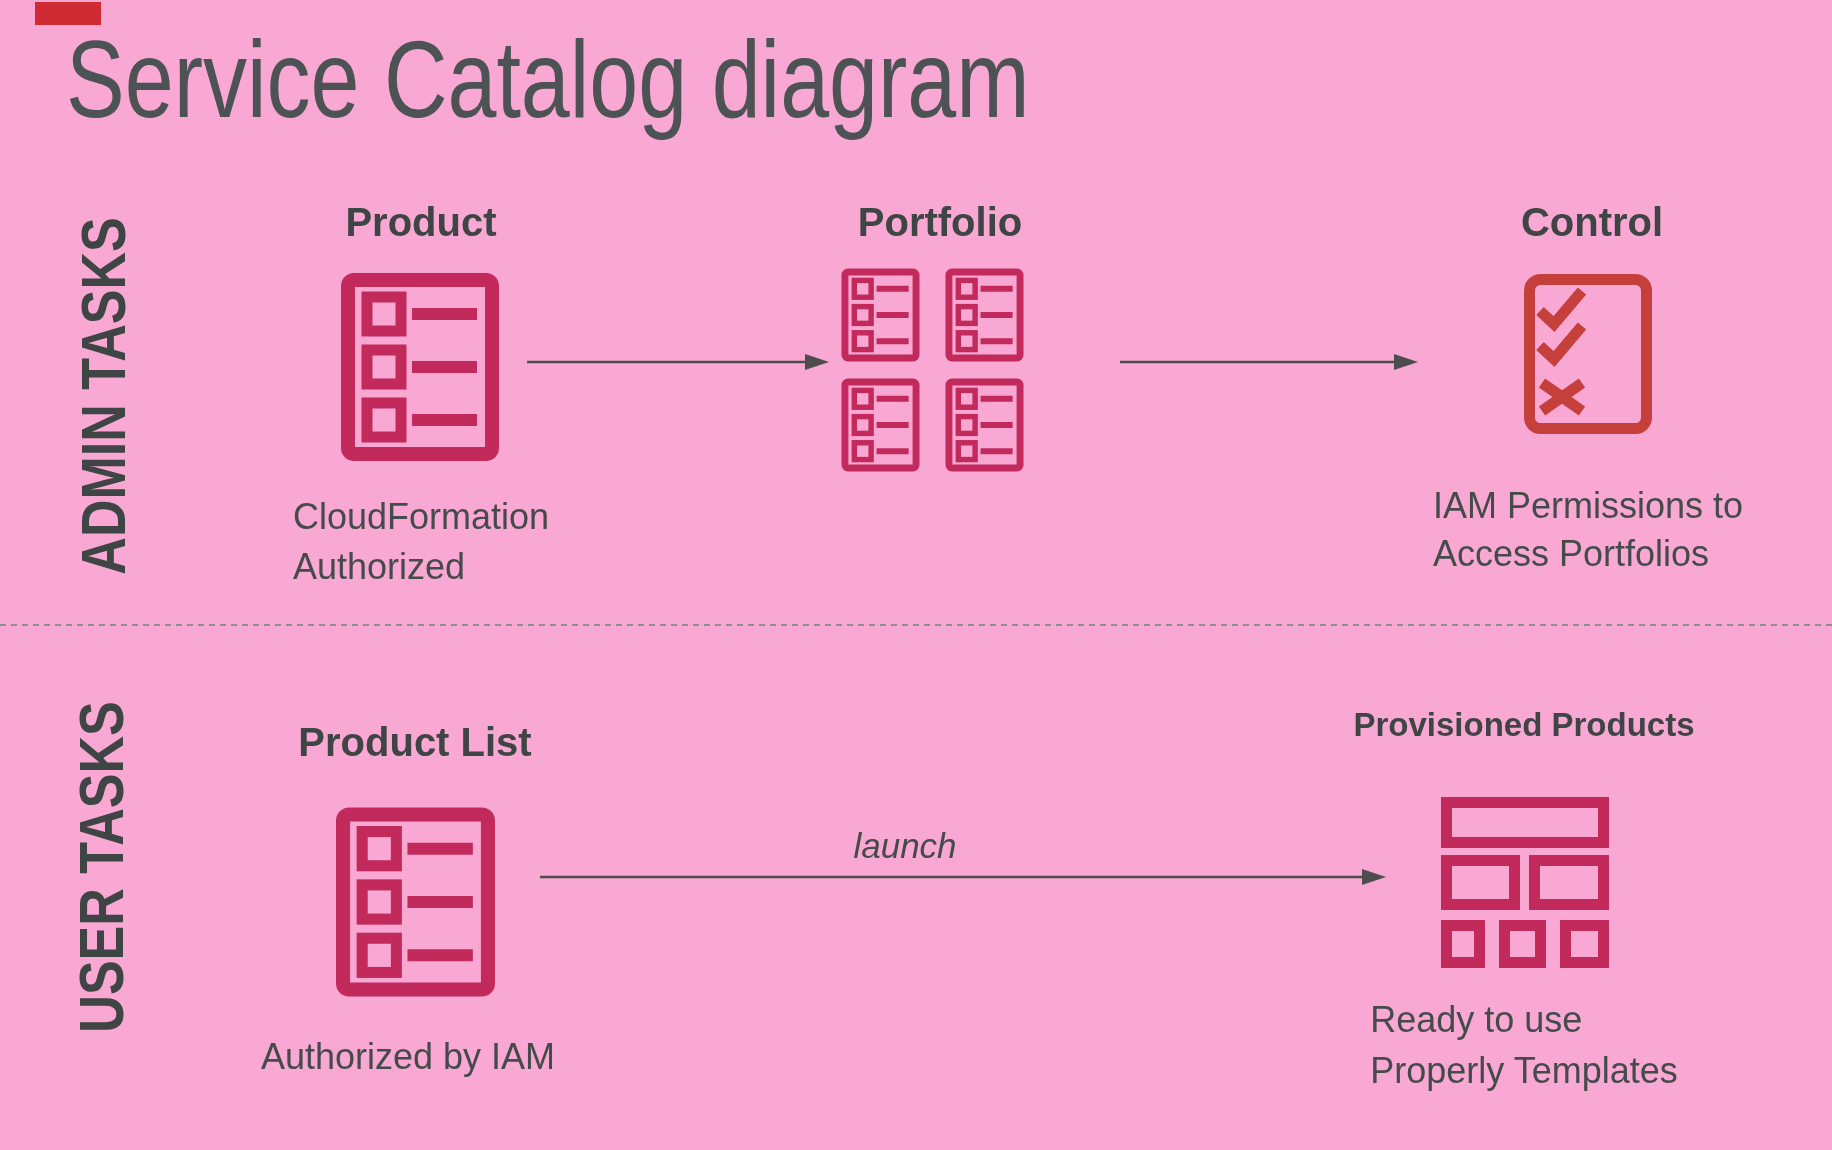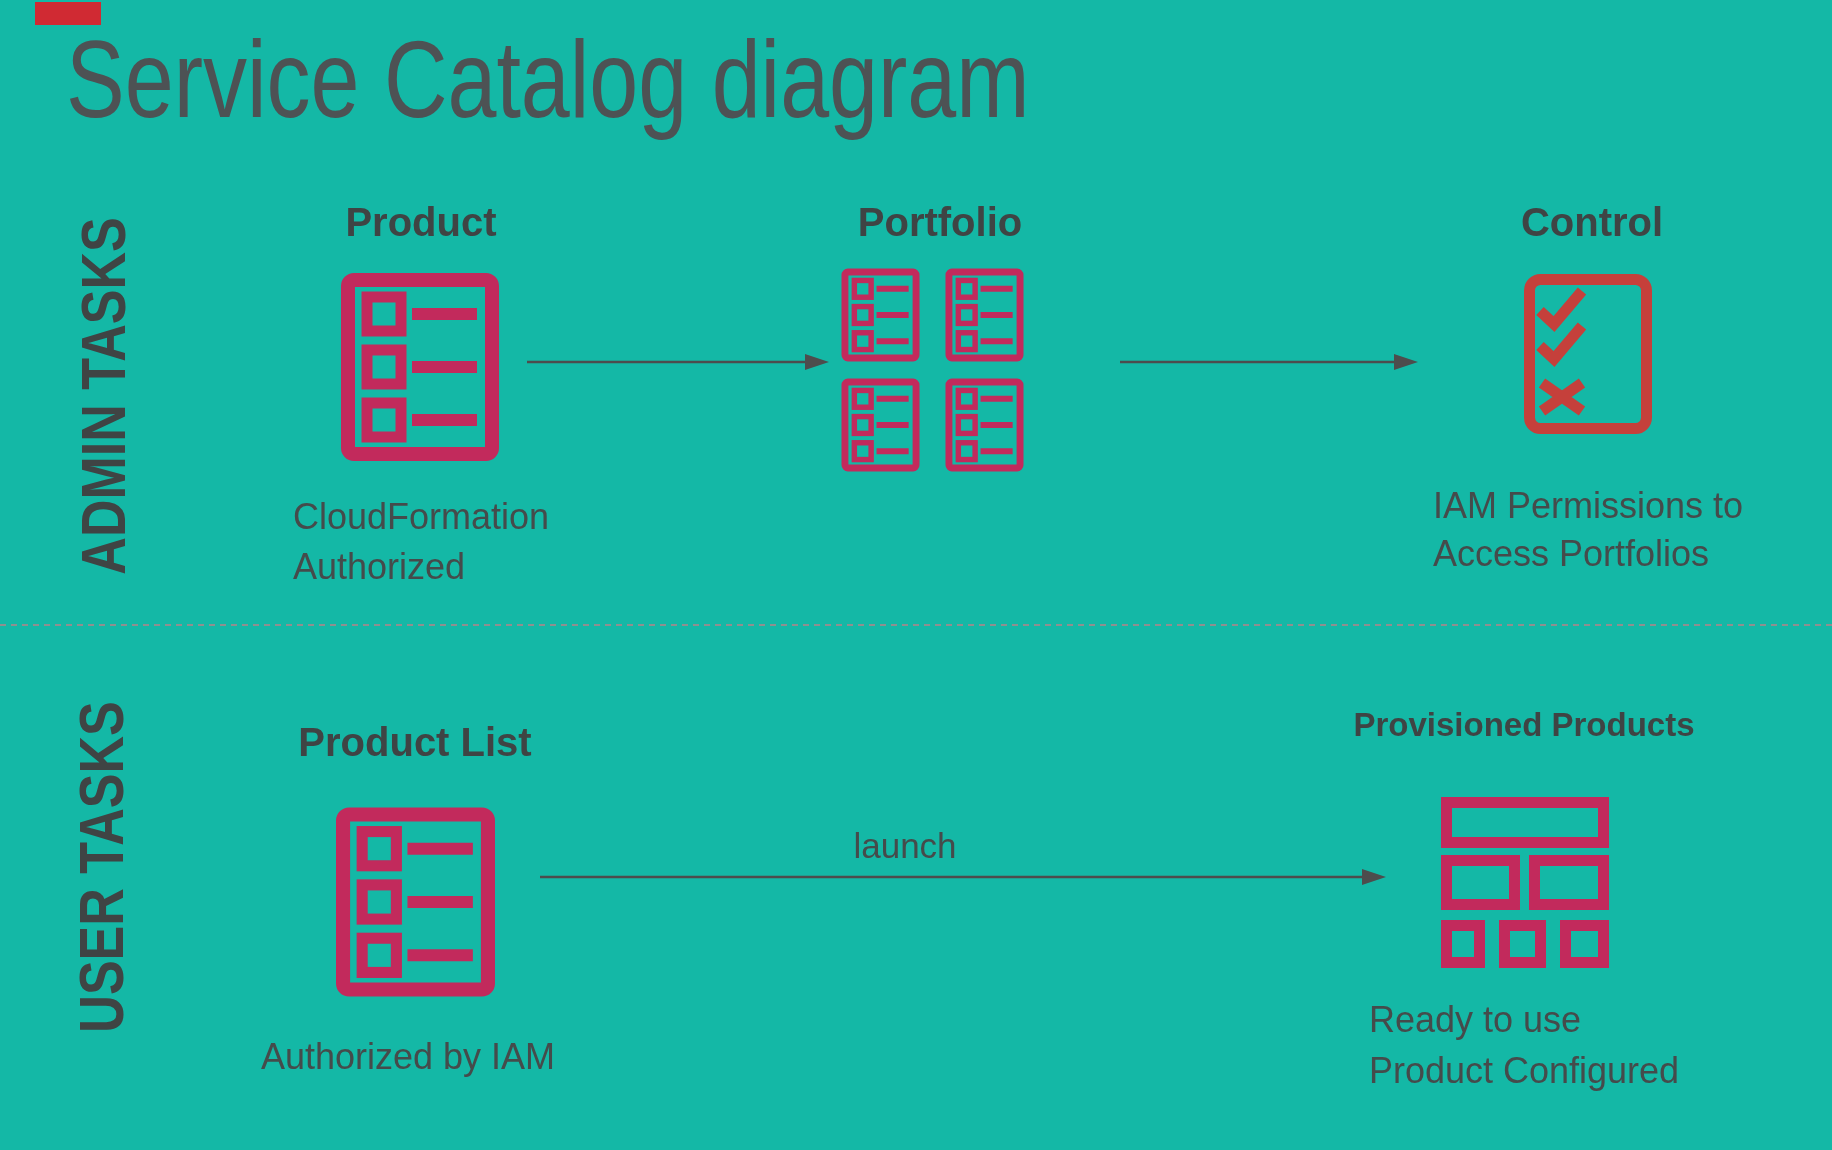--- a/index.html
+++ b/index.html
@@ -1,17 +1,17 @@
 <!DOCTYPE html>
 <html style="--magenta: #c22a5c; --red: #c5403b; --title: #4d5254; --text-dark: #3f4444; --text-body: #454b4b; --arrow: #4d4d4d; --divider: #8f8f8f; --corner: #d02a33;"><head>
 <meta charset="utf-8">
 <style>
   html,body{margin:0;padding:0;background:#fff;}
   .stage{
-    position:relative;width:1832px;height:1150px;background:#14b8a6;overflow:hidden;
+    position:relative;width:1832px;height:1150px;background:#f9a8d4;overflow:hidden;
     font-family:"Liberation Sans",sans-serif;
   }
   .corner-mark{
     position:absolute;left:35px;top:2px;width:66px;height:23px;
     background:var(--corner,#d02a33);
   }
   .title{
     position:absolute;left:66px;top:24px;margin:0;
     font-size:88px;font-weight:300;color:var(--title,#4d5254);
     letter-spacing:0px;white-space:nowrap;line-height:1.0;
@@ -40,21 +40,21 @@
   .mg{stroke:var(--magenta,#c22a5c);}
   .rd{stroke:var(--red,#c5403b);}
   .arrow-line{stroke:var(--arrow,#4d4d4d);stroke-width:2.5;}
   .arrow-head{fill:var(--arrow,#4d4d4d);stroke:none;}
   .divider{
     position:absolute;left:0;top:624px;width:1832px;height:2px;
     background:repeating-linear-gradient(90deg,var(--divider,#8f8f8f) 0 6px,transparent 6px 11px);
   }
   .launch{
     position:absolute;left:905px;top:826px;font-size:35px;color:var(--text-body,#454b4b);
-    transform:translateX(-50%);white-space:nowrap;
+    transform:translateX(-50%);white-space:nowrap;font-style:italic;
   }
 </style>
 </head>
 <body>
 
 <svg width="0" height="0" style="position:absolute">
   <symbol id="list-doc" viewBox="0 0 160 190">
     <rect class="s mg" x="8" y="8" width="144" height="174" rx="6" stroke-width="14"></rect>
     <rect class="s mg" x="27" y="25" width="34" height="34" stroke-width="11"></rect>
     <line class="mg" x1="72" y1="42" x2="137" y2="42" stroke-width="12"></line>
@@ -139,16 +139,16 @@
   <svg class="icon" style="left:1441px;top:797px" width="168" height="171" viewBox="0 0 168 171">
     <rect class="s mg" x="5.5" y="5.5" width="157" height="40" stroke-width="11"></rect>
     <rect class="s mg" x="5.5" y="63.5" width="68" height="44" stroke-width="11"></rect>
     <rect class="s mg" x="93.5" y="63.5" width="69" height="44" stroke-width="11"></rect>
     <rect class="s mg" x="5.5" y="128.5" width="33" height="37" stroke-width="11"></rect>
     <rect class="s mg" x="63.5" y="128.5" width="36" height="37" stroke-width="11"></rect>
     <rect class="s mg" x="124.5" y="128.5" width="38" height="37" stroke-width="11"></rect>
   </svg>
   <div class="cap prov-cap" style="left:1524px;top:994px">
     <div>Ready to use</div>
-    <div>Product Configured</div>
+    <div>Properly Templates</div>
   </div>
 
 </div>
 
 </body></html>

